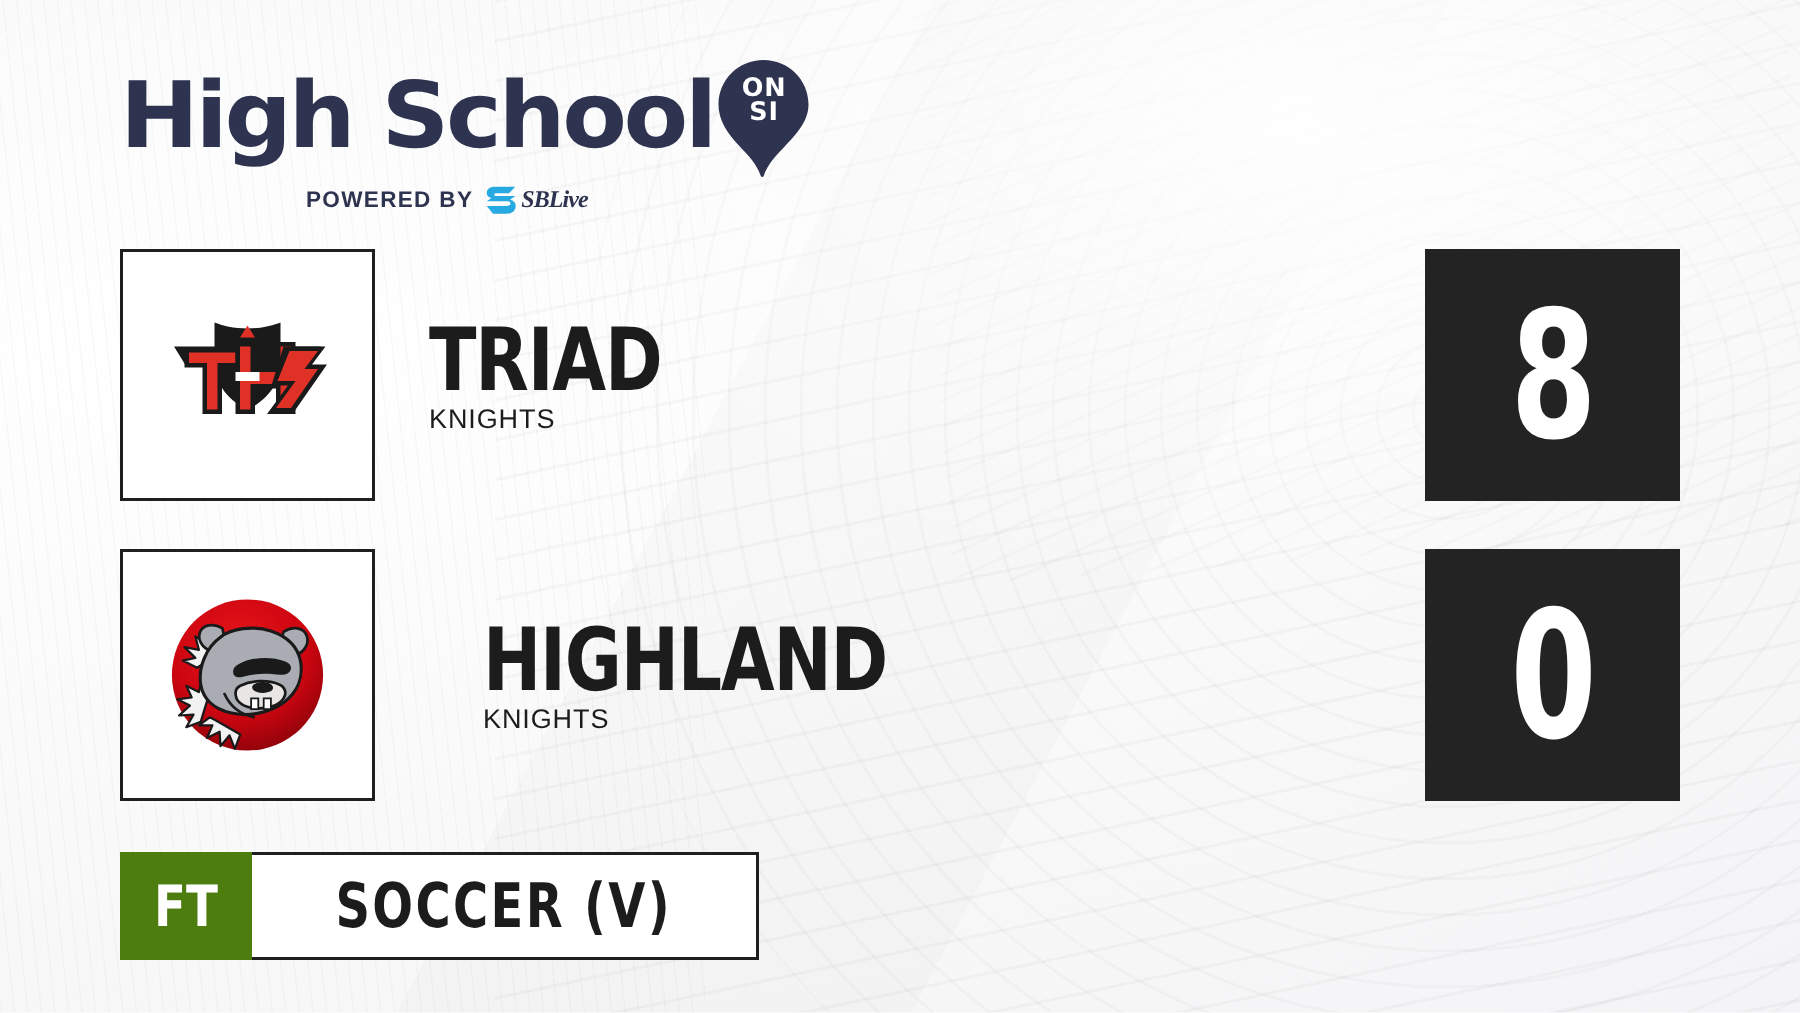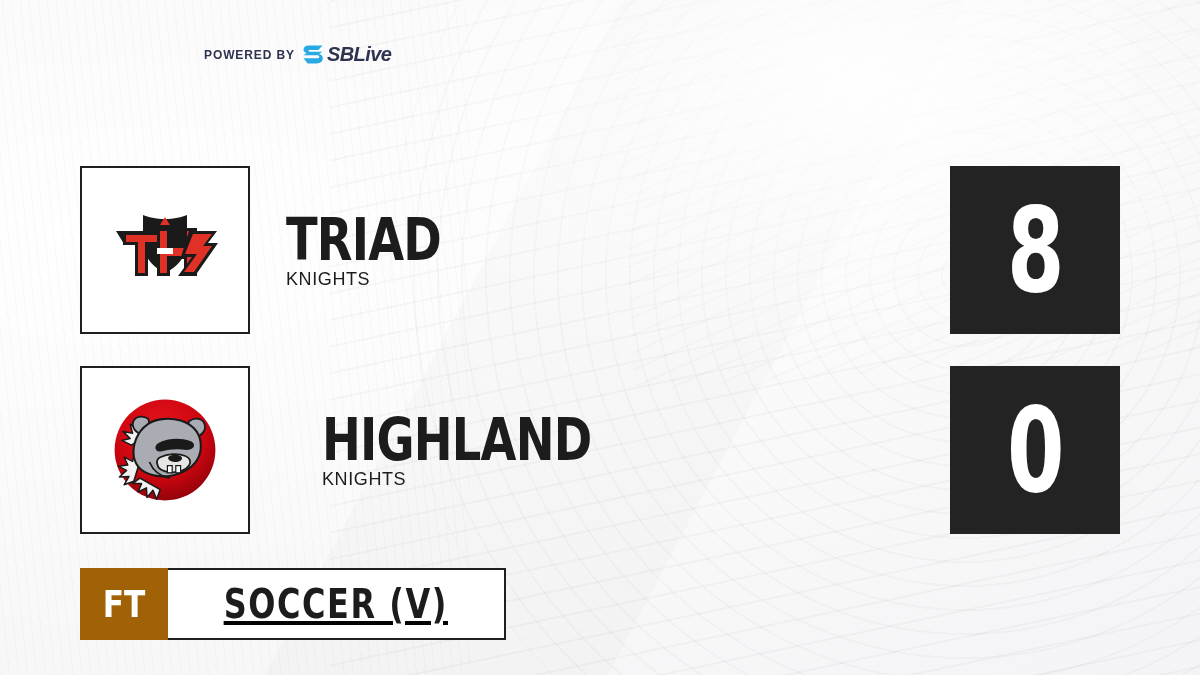--- a/index.html
+++ b/index.html
@@ -103,30 +103,30 @@
     line-height:16px;
     letter-spacing:.5px;
   }
   .pin-text span { display:block; }
 
   .powered {
     display:flex; align-items:center; gap:7px;
     margin-top:5px; margin-left:124px;
   }
   .powered-label {
-    font-size:12px; font-weight:bold; letter-spacing:.9px;
+    font-size:15px; font-weight:bold; letter-spacing:.9px;
     color:#2e3350;
     font-family:"Liberation Sans", sans-serif;
   }
   .sblive { display:flex; align-items:center; gap:3px; }
   .sblive-mark { display:block; }
   .sblive-word {
-    font-family:Liberation Sans, sans-serif;
+    font-family:Liberation Serif, serif;
     font-weight:bold; font-style:italic;
-    font-size:20px; letter-spacing:-.6px;
+    font-size:16px; letter-spacing:-.6px;
     color:#2e3350;
   }
   .sblive-word .lite { color:#2e3350; }
 
   
   .row { position:absolute; display:flex; align-items:center; }
   .row-a { left:80px; top:166px; }
   .row-b { left:80px; top:366px;gap:36px; }
 
   .logo-card {
@@ -176,39 +176,38 @@
     letter-spacing:-2px;
   }
 
   
   .status {
     position:absolute; left:80px; top:568px;
     display:flex; align-items:stretch; height:72px;
   }
   .status-state {
     width:88px;
-    background:#a16207;
+    background:#4d7c0f;
     display:flex; align-items:center; justify-content:center;
   }
   .status-state span {
     font-family:"DejaVu Sans", sans-serif;
     font-weight:bold;
     font-size:38px;
     color:#ffffff;
     transform:scaleX(.82);
     letter-spacing:0px;
   }
   .status-sport {
     min-width:278px;
     background:#ffffff;
     border:2px solid #1f1f1f;
     border-left:none;
     display:flex; align-items:center; justify-content:center;
     padding:0 24px;
-    text-decoration:underline;
   }
   .status-sport span {
     font-family:"DejaVu Sans", sans-serif;
     font-weight:bold;
     font-size:41px;
     color:#1c1c1c;
     transform:scaleX(.78);
     letter-spacing:2px;
     white-space:nowrap;
   }
@@ -218,20 +217,32 @@
 
 <div class="bg-layer bg-base"></div>
 <div class="bg-layer bg-arcs"></div>
 <div class="bg-layer bg-lines-wide"></div>
 <div class="bg-layer bg-lines-tight"></div>
 <div class="bg-layer bg-fan-left"></div>
 <div class="bg-layer bg-band"></div>
 <div class="bg-layer bg-glow"></div>
 
 <div class="brand">
+  <div class="brand-row">
+    <div class="brand-word">High School</div>
+    <div class="pin">
+      <svg width="62" height="78" viewBox="0 0 62 78" aria-hidden="true">
+        <path d="M31 0C14.4 0 1 13.2 1 29.6c0 11.2 6.4 19.6 13.9 27.7 5.7 6.1 11.6 11.9 14.3 20 .3.9 1.6.9 1.9 0 2.7-8.1 8.6-13.9 14.3-20C52.9 49.2 61 40.8 61 29.6 61 13.2 47.6 0 31 0z" fill="#2e3350"></path>
+      </svg>
+      <div class="pin-text">
+        <span>ON</span>
+        <span>SI</span>
+      </div>
+    </div>
+  </div>
 
   <div class="powered">
     <div class="powered-label">POWERED BY</div>
     <div class="sblive">
       <svg class="sblive-mark" width="22" height="21" viewBox="0 0 22 21" aria-hidden="true">
         <path d="M20.5 1.5H6.8C3.4 1.5 1.5 3.3 1.5 5.6c0 1.6 1 2.9 3.1 3.4l-3.1 2.2h13.6c1.4 0 2.2.6 2.2 1.5 0 1-.9 1.6-2.3 1.6H1.5l4.2 5.2h8.9c4.1 0 6.2-2.3 6.2-5.2 0-2.1-1.3-3.7-3.8-4.2l3.5-2.4H7.9c-.9 0-1.4-.3-1.4-.9s.5-.9 1.4-.9h8.4l4.2-4.4z" fill="#27a9e1"></path>
       </svg>
       <div class="sblive-word">
         <span>SBL</span><span class="lite">ive</span>
       </div>

